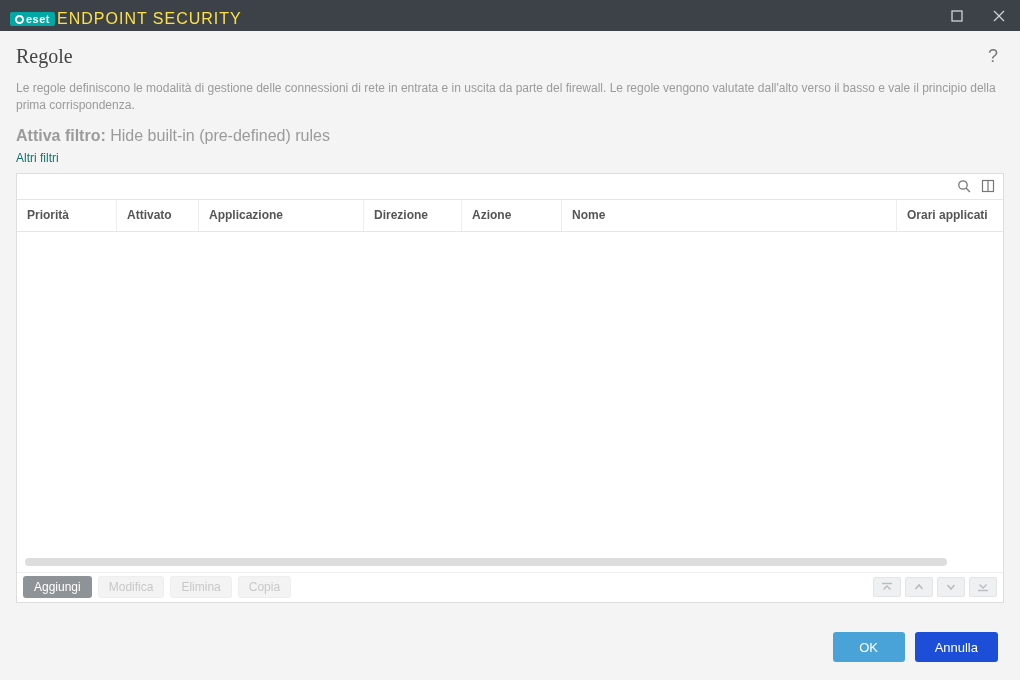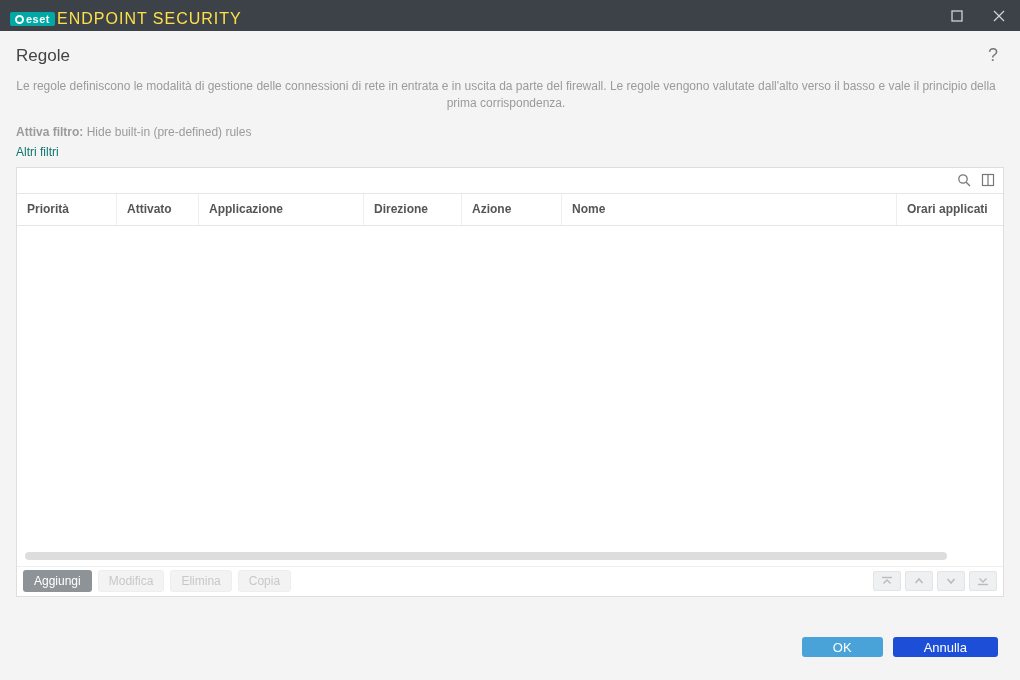--- a/index.html
+++ b/index.html
@@ -8,24 +8,24 @@
   .logo-box { display: inline-flex; align-items: center; gap: 2px; margin-top: 7px; }
   .eset-badge { background: #00a9a5; color: #fff; font-weight: bold; font-size: 11px; padding: 1px 5px; border-radius: 2px; letter-spacing: 0.5px;}
   .eset-badge .circ { display:inline-block; width:9px; height:9px; border:2px solid #fff; border-radius:50%; vertical-align:middle; margin-right:2px; position:relative; top:-1px;}
   .title-text { color: #fde047; font-size: 16px; letter-spacing: 1px; }
   .winbtns { margin-left: auto; display: flex; }
   .winbtn { width: 42px; height: 31px; display: flex; align-items: center; justify-content: center; cursor: pointer; }
   .winbtn svg { stroke: #cfd2d5; }
 
   .content { padding: 14px 16px 0 16px; height: calc(680px - 31px); display:flex; flex-direction:column; }
   .header-row { display:flex; align-items:center; }
-  .page-title { font-size: 17px; color: #444; font-weight: 400; }
+  .page-title { font-size: 20px; color: #444; font-weight: 400; font-family: Liberation Serif, serif; }
   .help-q { margin-left:auto; color:#777; font-size:18px; cursor:pointer; padding:0 6px; }
-  .desc { color: #9b9b9b; font-size: 12px; margin-top: 12px; line-height: 1.45; max-width: 980px; text-align: center; }
-  .filter-line { margin-top: 12px; font-size: 12px; }
+  .desc { color: #9b9b9b; font-size: 12px; margin-top: 12px; line-height: 1.45; max-width: 980px; }
+  .filter-line { margin-top: 12px; font-size: 16px; }
   .filter-label { color:#9b9b9b; font-weight:600; }
   .filter-value { color:#9b9b9b; }
   .link { color: #0f766e; font-size: 12px; margin-top: 6px; display:inline-block; cursor:pointer; }
 
   .panel { margin-top: 8px; border:1px solid #dedede; background:#fff; display:flex; flex-direction:column; height: 430px; justify-content: center; }
   .searchbar { height: 26px; border-bottom:1px solid #e6e6e6; display:flex; align-items:center; padding: 0 4px 0 8px; }
   .searchbar .spacer { flex:1; }
   .icon-btn { width:22px; height:22px; display:flex; align-items:center; justify-content:center; cursor:pointer; margin-left:2px; }
   .icon-btn svg { stroke:#777; fill:none; }
   .thead { display:flex; height:32px; border-bottom:1px solid #e6e6e6; font-size:12px; color:#555; font-weight:600; align-items:stretch; }
@@ -36,21 +36,21 @@
 
   .panel-footer { height:30px; background:#fff; border-top:1px solid #eee; display:flex; align-items:center; padding: 10px 6px; gap:6px; }
   .btn-sm { font-size:12px; padding: 2px 10px; border-radius:3px; border:1px solid transparent; cursor:pointer; height:22px; display:inline-flex; align-items:center; }
   .btn-sm.primary { background:#8e9397; color:#fff; }
   .btn-sm.disabled { background:#f3f3f3; color:#c8c8c8; cursor:default; border:1px solid #eee; }
   .reorder { margin-left:auto; display:flex; gap:4px; }
   .reorder .rb { width:28px; height:20px; background:#eef0f1; border:1px solid #e2e4e6; border-radius:2px; display:flex; align-items:center; justify-content:center; cursor:default; }
   .reorder .rb svg { stroke:#b9bcbe; fill:none; }
 
   .dialog-footer { margin-top:auto; height:66px; display:flex; align-items:center; justify-content:flex-end; gap:10px; padding-right: 6px; }
-  .dlg-btn { min-width:72px; height:20px; border-radius:3px; font-size:13px; display:inline-flex; align-items:center; justify-content:center; cursor:pointer; padding:0 31px; }
+  .dlg-btn { min-width:72px; height:30px; border-radius:3px; font-size:13px; display:inline-flex; align-items:center; justify-content:center; cursor:pointer; padding:0 20px; }
   .dlg-btn.ok { background:#4aa3d8; color:#fff; }
   .dlg-btn.cancel { background:#1d4ed8; color:#fff; }
 </style>
 </head>
 <body>
 
 <div class="titlebar">
   <div class="logo-box">
     <span class="eset-badge"><span class="circ"></span><span>eset</span></span>
     <span class="title-text">ENDPOINT SECURITY</span>

